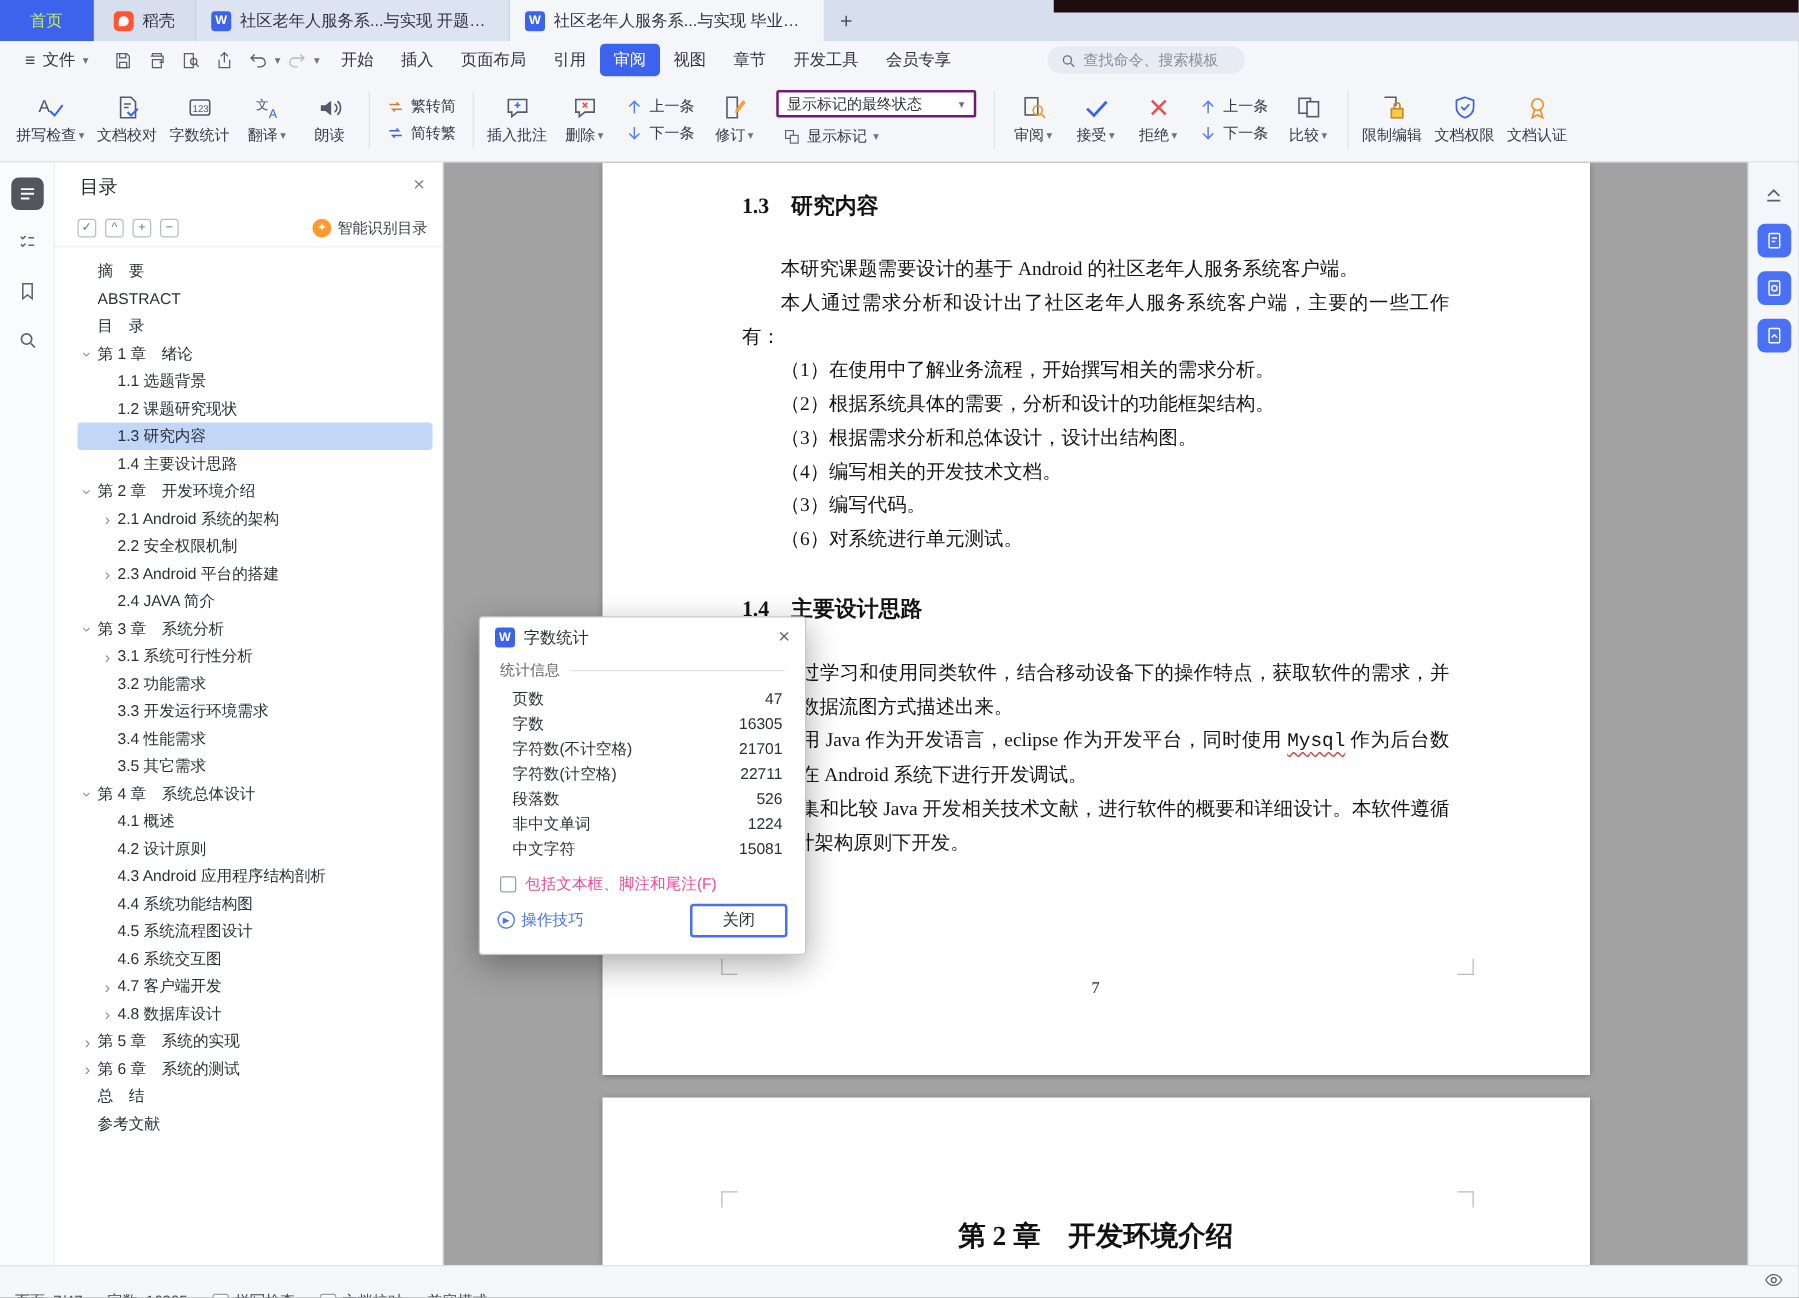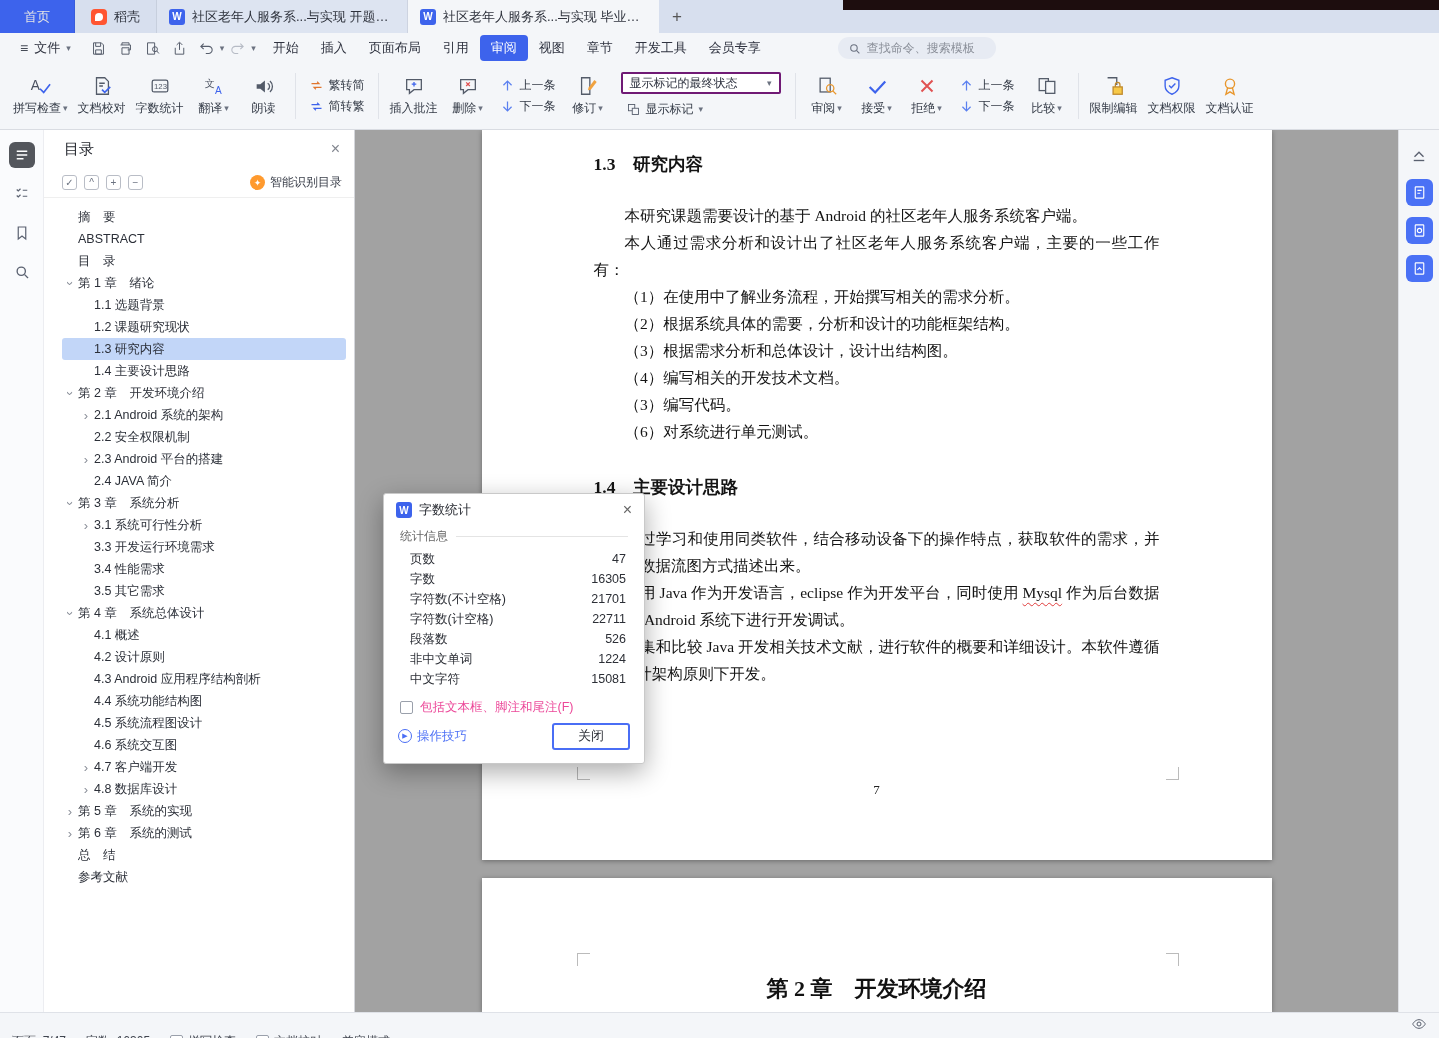--- a/index.html
+++ b/index.html
@@ -5,21 +5,21 @@
   * { margin:0; padding:0; box-sizing:border-box; }
   html,body { width:1439px; height:1038px; }
   body { font-family:"Liberation Sans","DejaVu Sans",sans-serif; font-size:13px; color:#333;
          background:#a2a2a2; overflow:hidden; }
   .app { position:relative; width:1439px; height:1038px; display:flex; flex-direction:column; background:#f4f6f9; }
 
   
   .tabbar { height:33px; background:#d7dfee; display:flex; align-items:stretch; flex:0 0 auto; }
   .tab { display:flex; align-items:center; gap:7px; padding:0 12px; font-size:13px; color:#2e323c;
          border-right:1px solid rgba(0,0,0,.07); white-space:nowrap; }
-  .tab-home { background:#3d63ec; color:#e5e5e5; padding:0 24px; }
+  .tab-home { background:#3d63ec; color:#bef264; padding:0 24px; }
   .tab-docer { padding:0 16px; }
   .tab-doc { width:251px; background:#dde4f1; }
   .tab-doc.active { background:#f4f6f9; border-right:none; }
   .tab-label { overflow:hidden; text-overflow:ellipsis; white-space:nowrap; }
   .wicon { width:16px; height:16px; background:#3d63ec; color:#fff; border-radius:3px; font-size:10px;
            font-weight:bold; display:flex; align-items:center; justify-content:center; flex:0 0 auto; }
   .docer-ic { width:16px; height:16px; border-radius:4px; background:#ff5531; position:relative; flex:0 0 auto; }
   .docer-ic::after { content:""; position:absolute; left:4px; top:4px; width:8px; height:8px;
                      background:#fff; border-radius:50% 50% 50% 0; }
   .tab-new { width:36px; display:flex; align-items:center; justify-content:center; font-size:17px; color:#555; }
@@ -90,21 +90,21 @@
   
   .docarea { flex:1; background:#a2a2a2; display:flex; flex-direction:column; align-items:center;
              overflow:hidden; position:relative; min-width:0; }
   .page { width:790px; background:#fff; box-shadow:0 1px 5px rgba(0,0,0,.35); position:relative; flex:0 0 auto; }
   .page1 { height:730px; }
   .page2 { height:134px; margin-top:18px; }
   .page-inner { padding:22px 112px 0; font-family:"Liberation Serif","DejaVu Serif",serif; color:#141414; }
   .doc-h { font-size:17.5px; font-weight:bold; margin-bottom:26px; white-space:pre-wrap; }
   .doc-h.h2 { margin-top:30px; margin-bottom:26px; }
   .doc-p { font-size:15.5px; line-height:27px; text-indent:2em; text-align:justify; }
-  .squiggle { text-decoration:underline wavy #e03c3c 1px; text-underline-offset:4px; }
+  .squiggle { text-decoration:underline wavy #e03c3c 1px; text-underline-offset:4px;font-family:Liberation Mono, monospace; }
   .cm { position:absolute; width:13px; height:13px; }
   .cm-bl { left:95px; bottom:80px; border-left:1px solid #bbb; border-bottom:1px solid #bbb; }
   .cm-br { right:93px; bottom:80px; border-right:1px solid #bbb; border-bottom:1px solid #bbb; }
   .cm-tl { left:95px; top:75px; border-left:1px solid #bbb; border-top:1px solid #bbb; }
   .cm-tr { right:93px; top:75px; border-right:1px solid #bbb; border-top:1px solid #bbb; }
   .pagenum { position:absolute; bottom:62px; left:0; right:0; text-align:center; font-size:13px;
              font-family:"Liberation Serif","DejaVu Serif",serif; color:#222; }
   .p2-head { padding-top:96px; text-align:center; font-family:"Liberation Serif","DejaVu Serif",serif;
              font-size:22px; font-weight:bold; color:#111; white-space:pre-wrap; }
 
@@ -549,20 +549,25 @@
             <span class="toc-label">第 3 章　系统分析</span>
           </div>
         <div class="toc-row">
             <span class="sp"></span>
             <span class="chev">›</span>
             <span class="toc-label">3.1 系统可行性分析</span>
           </div>
         <div class="toc-row">
             <span class="sp"></span>
             <span class="sp"></span>
+            <span class="toc-label">3.2 功能需求</span>
+          </div>
+        <div class="toc-row">
+            <span class="sp"></span>
+            <span class="sp"></span>
             <span class="toc-label">3.3 开发运行环境需求</span>
           </div>
         <div class="toc-row">
             <span class="sp"></span>
             <span class="sp"></span>
             <span class="toc-label">3.4 性能需求</span>
           </div>
         <div class="toc-row">
             <span class="sp"></span>
             <span class="sp"></span>

